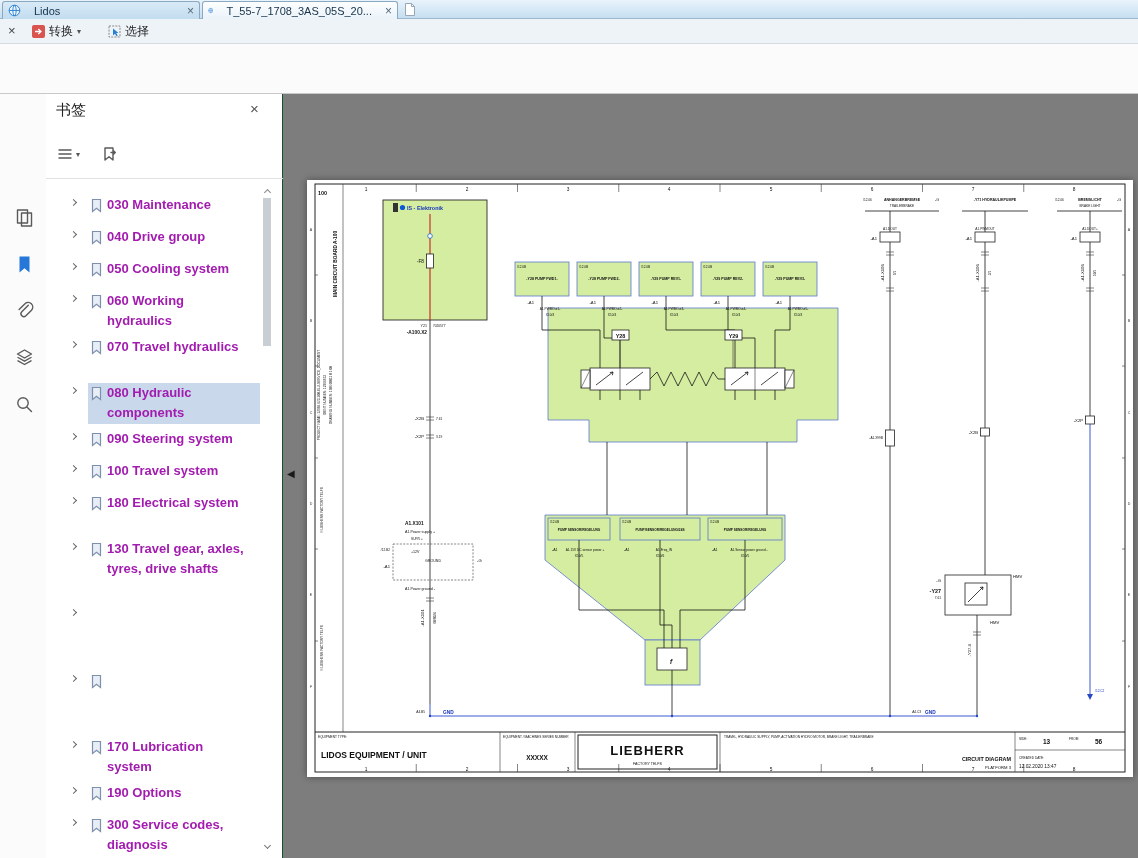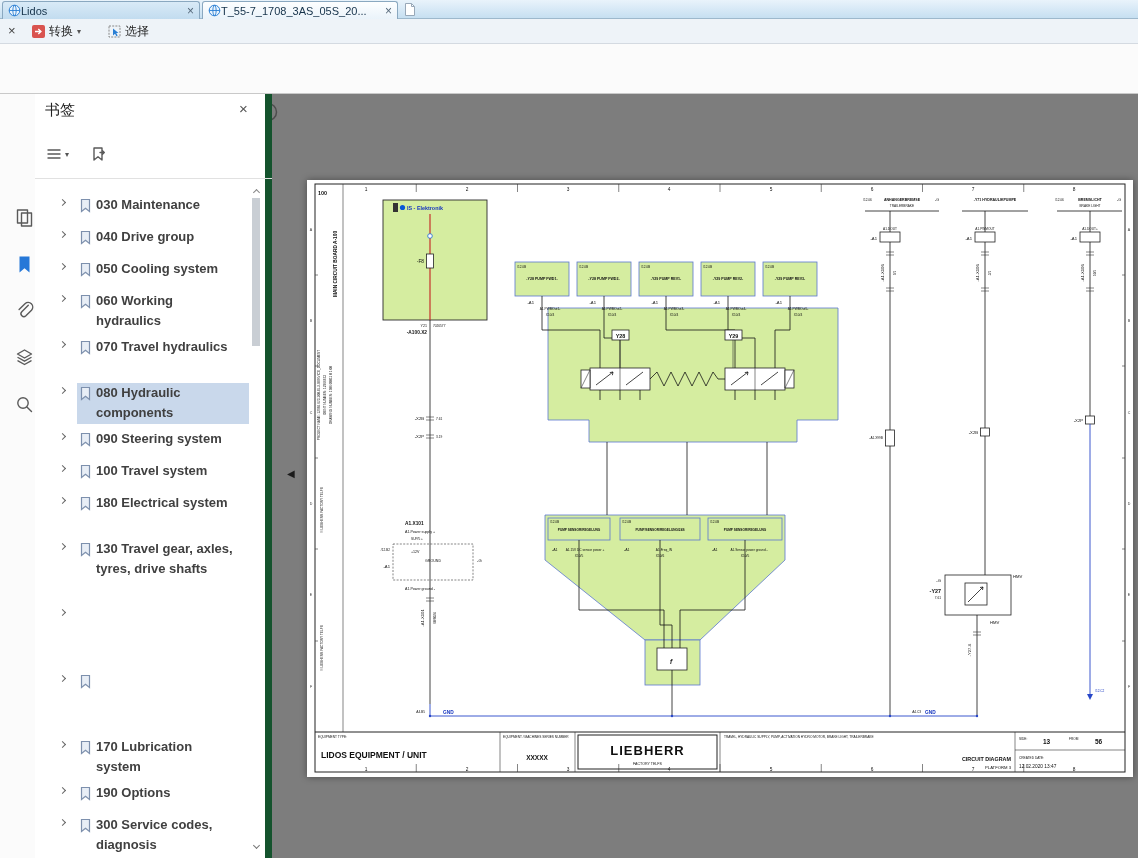--- a/index.html
+++ b/index.html
@@ -2,21 +2,21 @@
 <html><head>
 <meta charset="utf-8">
 <style>
   *{margin:0;padding:0;box-sizing:border-box}
   html,body{width:1138px;height:858px}
   body{font-family:"Liberation Sans",sans-serif;overflow:hidden;background:#7d7d7d}
   #app{position:relative;width:1138px;height:858px}
 
   
   .tabbar{position:absolute;left:0;top:0;width:1138px;height:19px;background:linear-gradient(#e9f3fb,#c6dff1);border-bottom:1px solid #9db8cc}
-  .tab{position:absolute;top:1px;height:18px;display:flex;align-items:center;gap:0;padding:0 5px;font-size:11px;color:#15324a;border:1px solid #8aa8c0;border-bottom:none;border-radius:3px 3px 0 0;white-space:nowrap;overflow:hidden}
+  .tab{position:absolute;top:1px;height:18px;display:flex;align-items:center;gap:13px;padding:0 5px;font-size:11px;color:#15324a;border:1px solid #8aa8c0;border-bottom:none;border-radius:3px 3px 0 0;white-space:nowrap;overflow:hidden}
   .tab1{left:2px;width:198px;background:linear-gradient(#d9eaf7,#c2dcef)}
   .tab2{left:202px;width:196px;background:linear-gradient(#fdfeff,#eaf3fa)}
   .tab-close{margin-left:auto;color:#55687a;font-size:12px;line-height:12px;cursor:default}
   .newtab{position:absolute;left:404px;top:2px;width:14px;height:15px}
 
   
   .quickbar{position:absolute;left:0;top:19px;width:1138px;height:25px;background:#eef3f8;border-bottom:1px solid #d4dae1}
   .qclose{position:absolute;left:8px;top:4px;font-size:13px;color:#444}
   .qbtn{position:absolute;top:3px;height:19px;display:flex;align-items:center;gap:4px;font-size:12px;color:#222;padding:0 4px}
   .qcaret{font-size:8px;color:#555}
@@ -28,30 +28,30 @@
   .page-input{position:absolute;left:334px;top:58px;width:54px;height:22px;border:1px solid #b8b8b8;border-radius:2px;text-align:center;font-size:12.5px;color:#222;background:#fff;font-family:"Liberation Sans",sans-serif}
   .page-count{position:absolute;left:398px;top:62px;font-size:12.5px;color:#333}
   .fit-caret{position:absolute;left:677px;top:63px;font-size:9px;color:#444}
 
   
   .iconstrip{position:absolute;left:0;top:94px;width:48px;height:764px;background:#fbfbfb;border-right:1px solid #e2e2e2}
   .sbtn{position:absolute;left:13px;width:22px;height:22px;background:none;border:none;padding:0}
   .sicon{stroke:#5a5a5a;stroke-width:1.4;fill:none;stroke-linecap:round;stroke-linejoin:round}
 
   
-  .bpanel{position:absolute;left:35px;top:94px;width:237px;height:764px;background:#fff;border-right:7px solid #14532d}
+  .bpanel{position:absolute;left:46px;top:94px;width:237px;height:764px;background:#fff;border-right:1px solid #14532d}
   .bp-title{position:absolute;left:10px;top:7px;font-size:15px;color:#222}
   .bp-close{position:absolute;left:204px;top:6px;font-size:15px;color:#555}
   .bp-tool{position:absolute;top:48px;height:24px;display:flex;align-items:center;gap:3px;background:none;border:none;padding:0 3px}
   .bp-divider{position:absolute;left:0;top:84px;width:237px;height:1px;background:#e1e1e1}
   .bm-item{position:absolute;left:0;width:216px}
   .chev{position:absolute;left:25px;top:5px;width:5px;height:5px;border:solid #666;border-width:0 1.5px 1.5px 0;transform:rotate(-45deg)}
   .bm-body{margin-left:42px;display:flex;gap:4px;align-items:flex-start;padding:0 2px 1px 2px;width:172px}
   .bm-body svg{flex:none;margin-top:3px}
-  .bm-label{font-weight:bold;font-size:13px;line-height:20px;color:#404040;width:140px}
+  .bm-label{font-weight:bold;font-size:13px;line-height:20px;color:#a21caf;width:140px}
   .sel{background:#c9d8eb}
   .scroll-thumb{position:absolute;left:217px;top:104px;width:8px;height:148px;background:#c9ced4}
   .scroll-up{position:absolute;left:219px;top:96px;width:5px;height:5px;border:solid #888;border-width:1.5px 0 0 1.5px;transform:rotate(45deg)}
   .scroll-down{position:absolute;left:219px;top:749px;width:5px;height:5px;border:solid #777;border-width:0 1.5px 1.5px 0;transform:rotate(45deg)}
 
   
   .content{position:absolute;left:285px;top:94px;width:853px;height:764px;background:#7d7d7d;overflow:hidden}
   .collapse{position:absolute;left:2px;top:374px;font-size:10px;color:#1b1b1b}
   .page{position:absolute;left:22px;top:86px;width:826px;height:597px;background:#fff;box-shadow:0 0 7px rgba(0,0,0,.4)}
 

